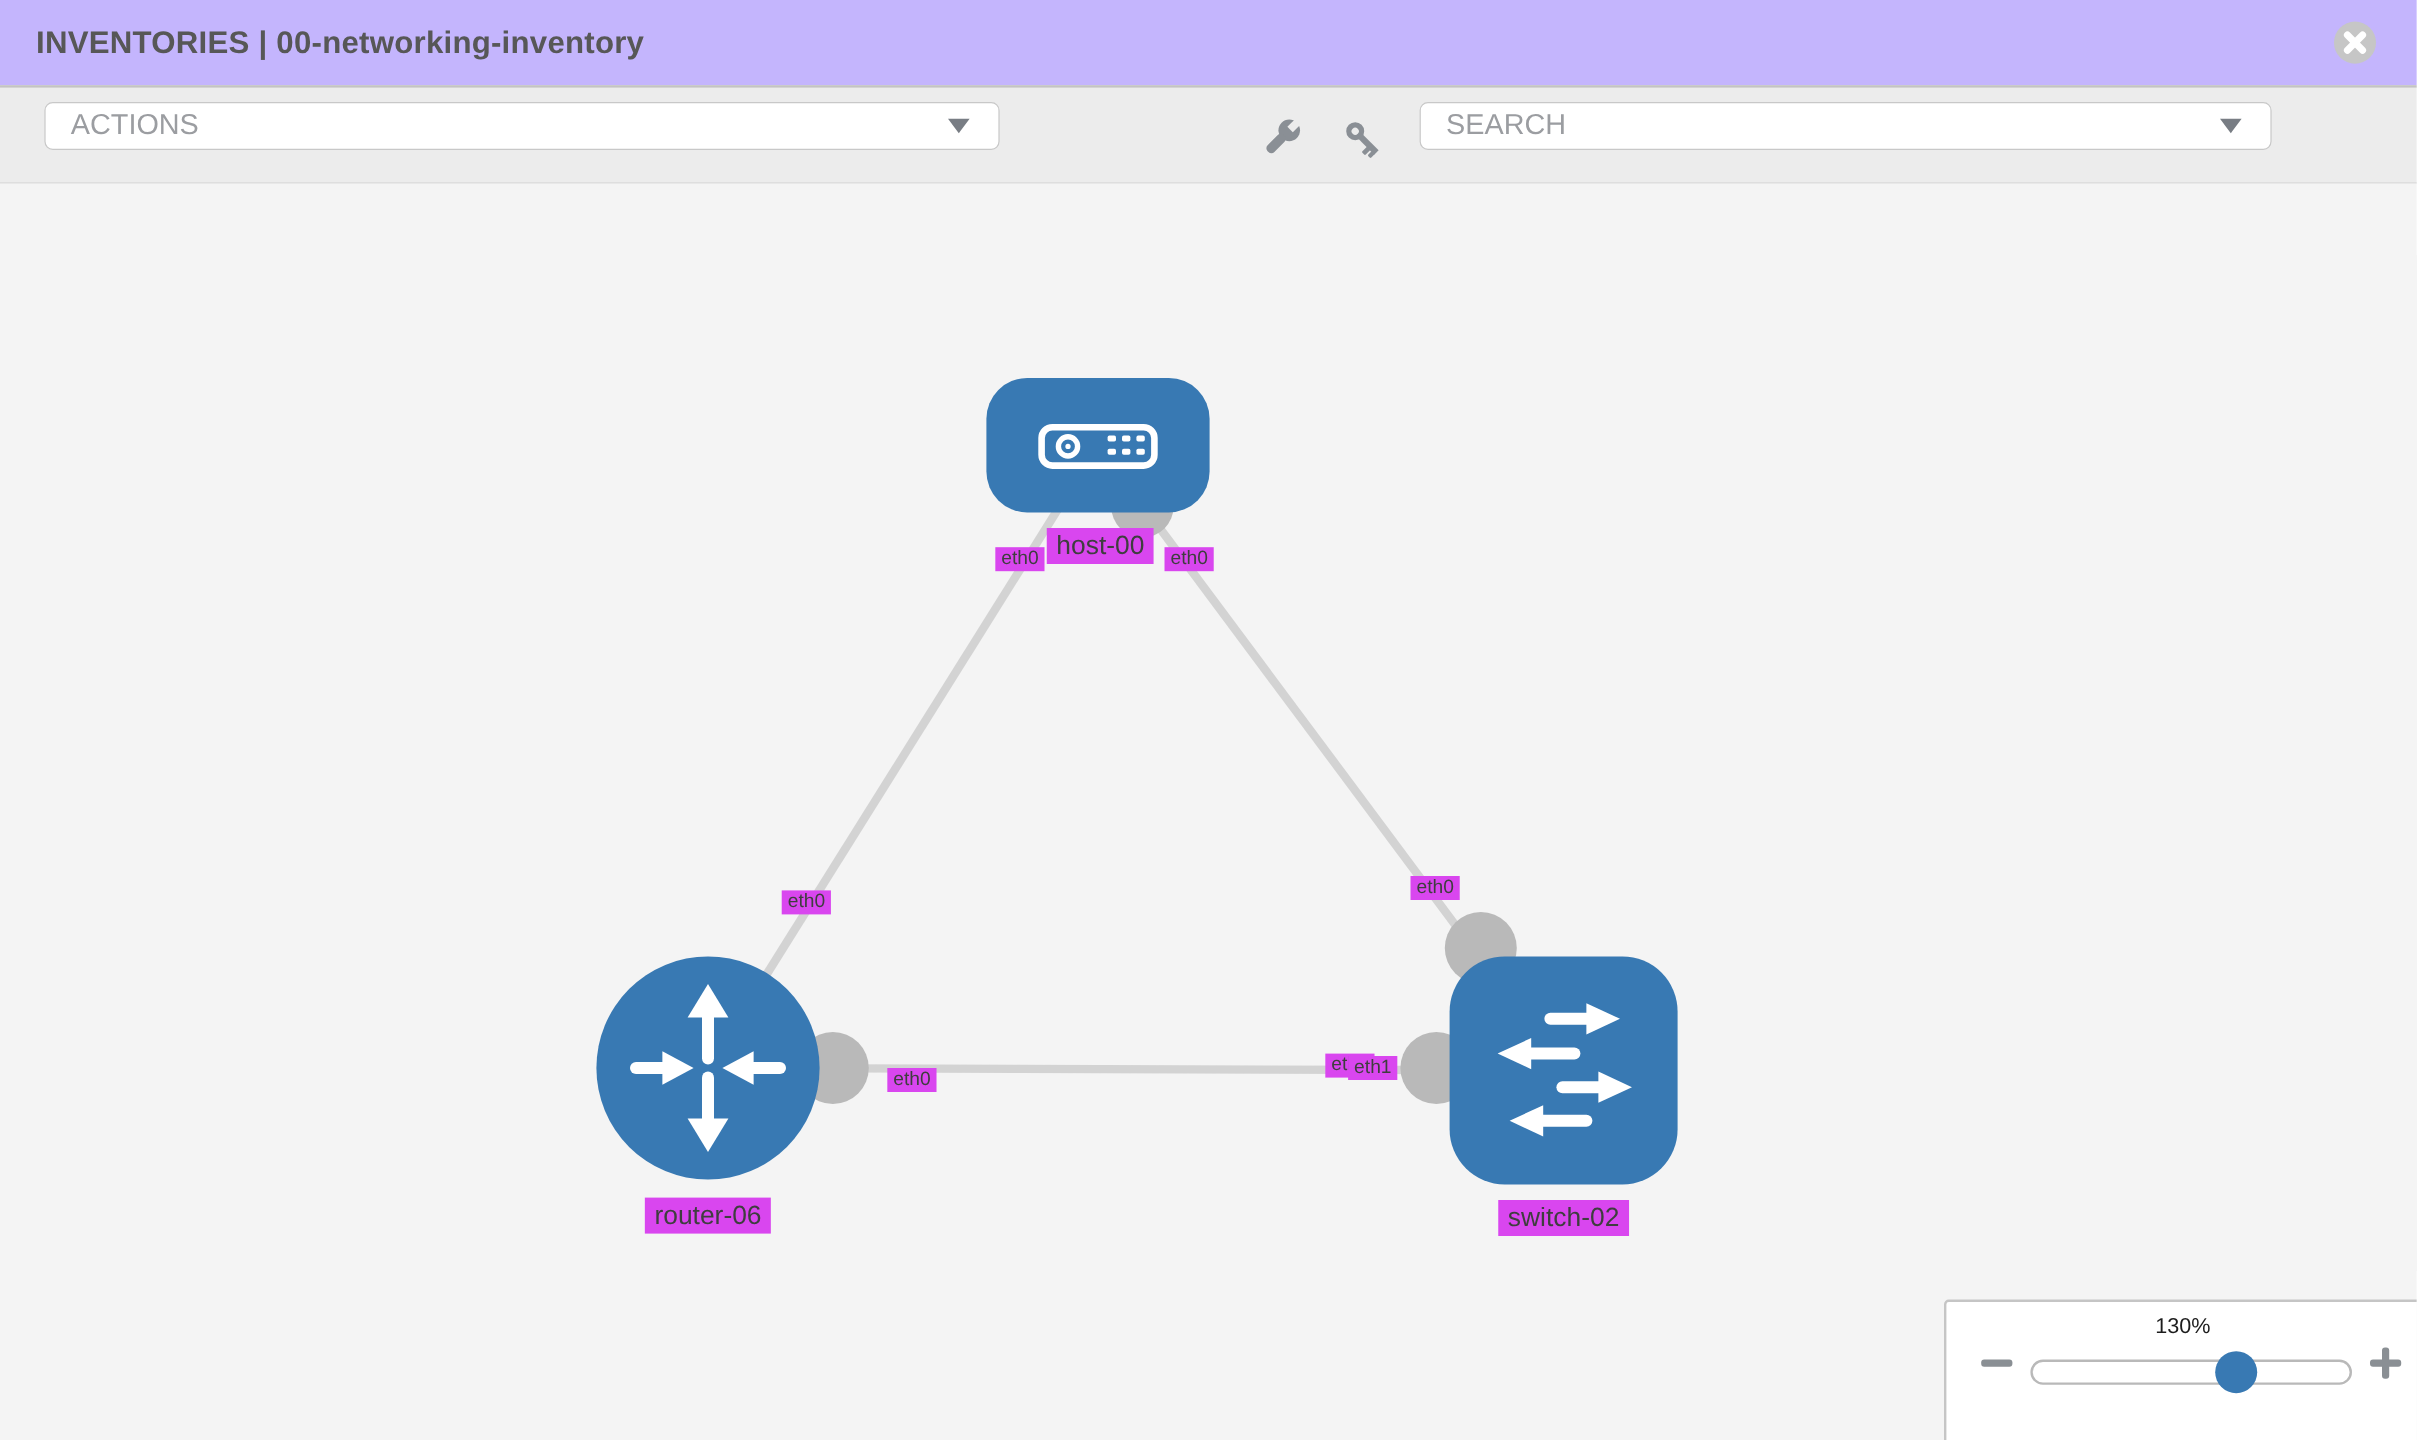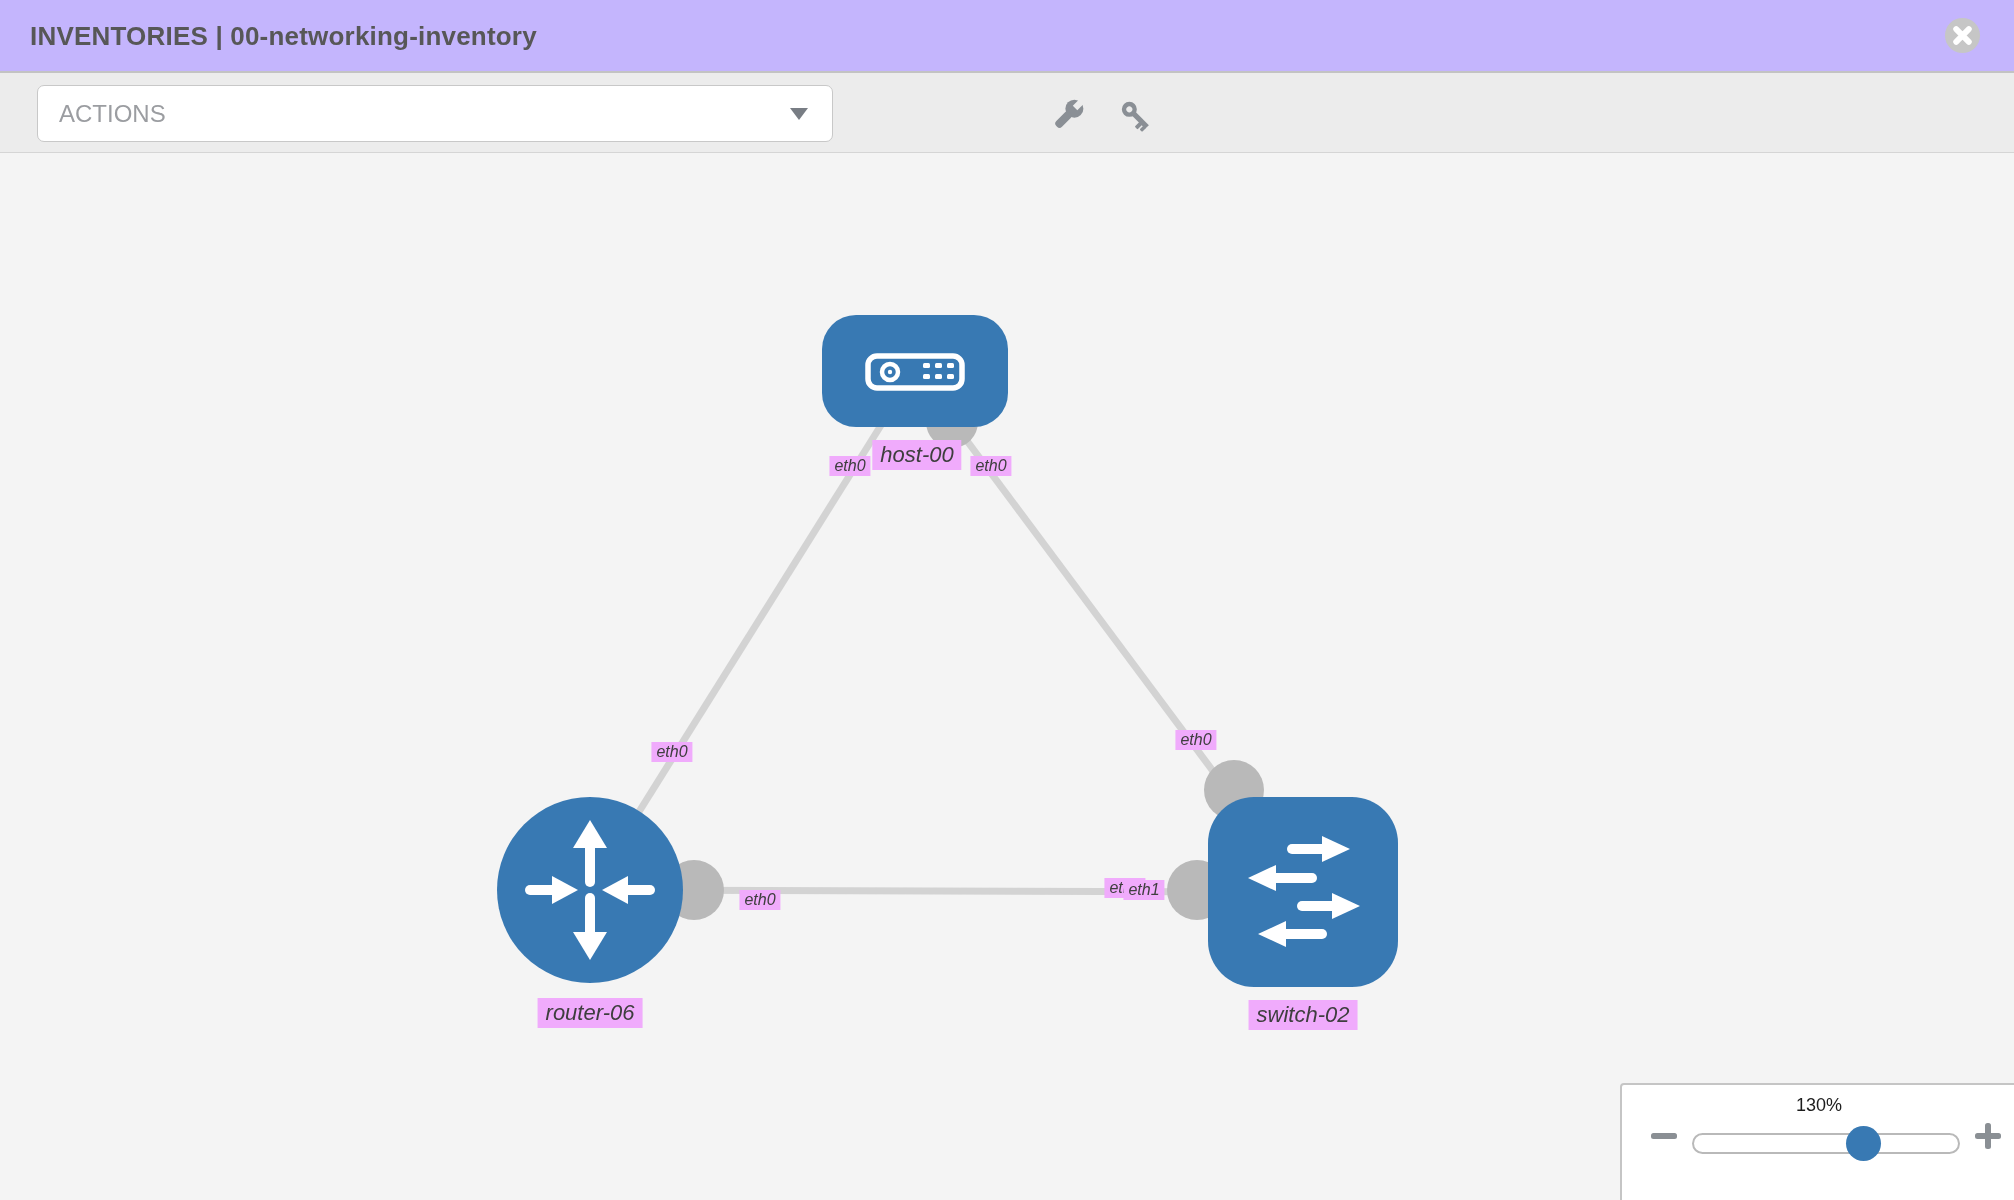--- a/index.html
+++ b/index.html
@@ -8,38 +8,38 @@
 
   
   .hdr { position:relative; height:71px; background:#c4b5fd; }
   .hdr-title { position:absolute; left:30px; top:50%; transform:translateY(-50%);
     font-size:26px; font-weight:700; color:#575757; letter-spacing:.2px; }
   .close-btn { position:absolute; right:33px; top:17px; width:37px; height:37px; cursor:pointer; }
 
   
   .tbar { position:relative; height:82px; background:#ececec;
     border-top:2px solid #c3c3c3; border-bottom:1px solid #d5d5d5; }
-  .sel { position:absolute; top:12px; height:57px; background:#fff;
+  .sel { position:absolute; top:12px; height:40px; background:#fff;
     border:1px solid #c8c8c8; border-radius:7px; display:flex; align-items:center;
     font-size:24px; color:#9b9da1; padding-left:21px; cursor:pointer; }
   .sel-actions { left:37px;  width:796px; }
   .sel-search  { left:1183px; width:710px; }
   .caret { position:absolute; right:24px; top:50%; transform:translateY(-50%);
     width:0; height:0; border-left:9px solid transparent; border-right:9px solid transparent;
     border-top:12px solid #787d84; }
   .tool-ic { position:absolute; top:18px; width:48px; height:48px; cursor:pointer; }
   .ic-wrench { left:1044px; }
   .ic-key    { left:1111px; }
 
   
   .canvas { position:relative; height:1047px; background:#f4f4f4; overflow:hidden; }
   .canvas svg.diagram { position:absolute; left:0; top:0; }
 
-  .lbl { position:absolute; background:#f0abfc; color:#3e3e3e; white-space:nowrap;
-    transform:translate(-50%,-50%);font-style:italic; }
+  .lbl { position:absolute; background:#d946ef; color:#3e3e3e; white-space:nowrap;
+    transform:translate(-50%,-50%); }
   .node-lbl { font-size:22px; padding:2px 8px; z-index:3; }
   .if-lbl   { font-size:16px; padding:1px 5px; z-index:2; }
 
   
   .zoom-panel { position:absolute; left:1620px; top:930px; width:420px; height:140px;
     background:#fff; border:2px solid #c5c5c5; border-radius:4px; z-index:5; }
   .zoom-level { position:absolute; left:0; width:394px; top:10px; text-align:center;
     font-size:18px; color:#1d1d1d; }
   .zoom-minus,.zoom-plus { position:absolute; top:36px; width:30px; height:30px; cursor:pointer; }
   .zoom-minus { left:27px; } .zoom-plus { left:351px; }
@@ -79,20 +79,24 @@
   <svg class="tool-ic ic-key" viewBox="-24 -24 48 48">
     <g transform="rotate(45)" fill="#8a8f95">
       <circle cx="-8" cy="0" r="7.5"></circle>
       <circle cx="-8" cy="0" r="3" fill="#ececec"></circle>
       <rect x="-4" y="-2.6" width="21" height="5.2"></rect>
       <rect x="8" y="1.5" width="4" height="7" rx="1"></rect>
       <rect x="13.5" y="1.5" width="3.5" height="5.5" rx="1"></rect>
     </g>
   </svg>
 
+  <div class="sel sel-search">
+    <span>SEARCH</span>
+    <span class="caret"></span>
+  </div>
 </div>
 
 <div class="canvas">
 
   <svg class="diagram" width="2014" height="1047" viewBox="0 153 2014 1047">
 
     <g stroke="#d3d3d3" stroke-width="7">
       <line x1="915" y1="371" x2="590" y2="890"></line>
       <line x1="915" y1="371" x2="1303" y2="892"></line>
       <line x1="590" y1="890" x2="1303" y2="892"></line>

